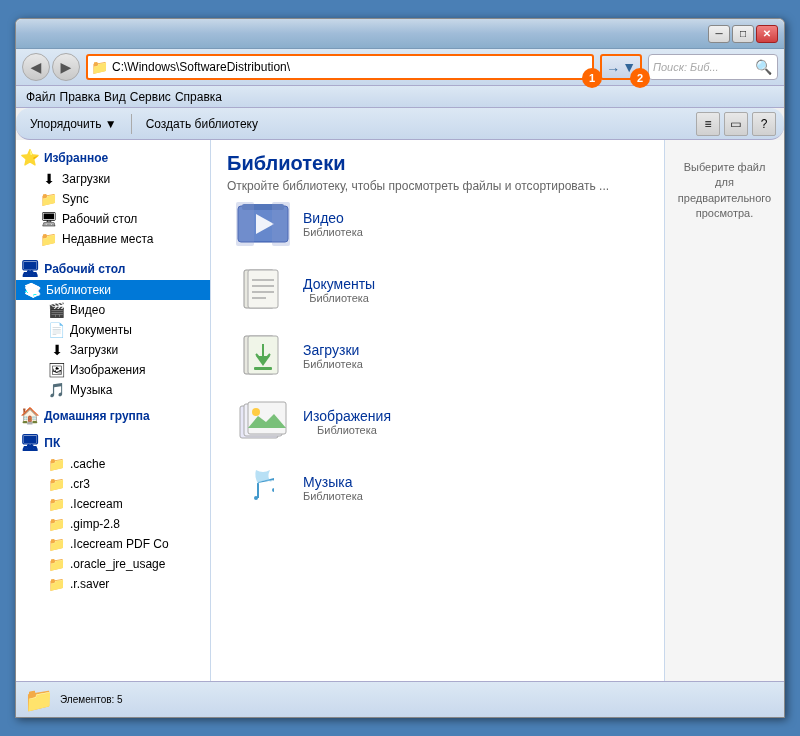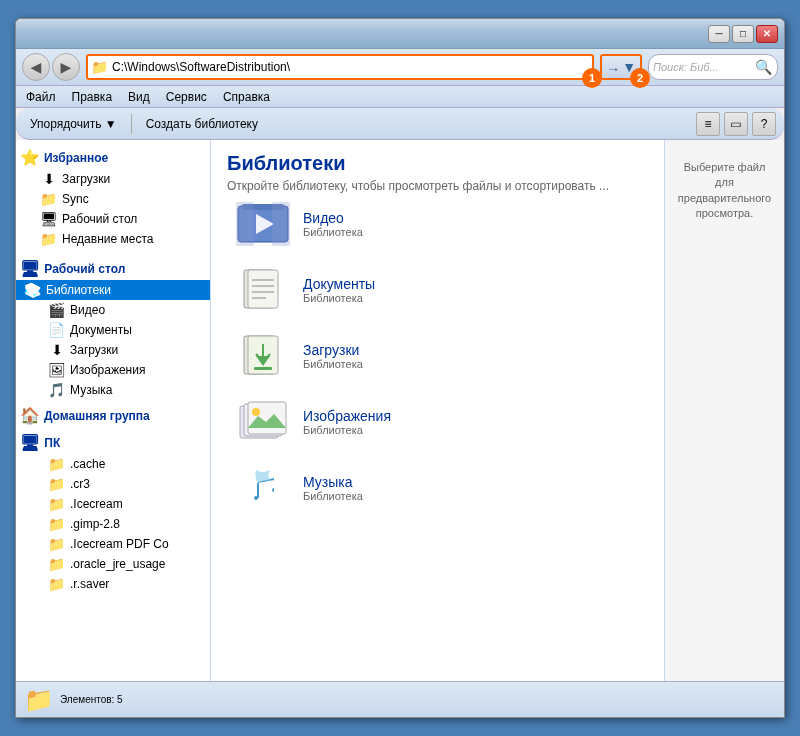--- a/index.html
+++ b/index.html
@@ -150,21 +150,21 @@
       display: flex;
       align-items: center;
       justify-content: center;
       z-index: 10;
     }
     .search-bar {
       display: flex;
       align-items: center;
       background: white;
       border: 1px solid #aab;
-      border-radius: 11px;
+      border-radius: 4px;
       height: 26px;
       padding: 0 4px;
       width: 130px;
       gap: 4px;
     }
     .search-text {
       flex: 1;
       font-size: 11px;
       color: #aaa;
       font-style: italic;
@@ -173,21 +173,20 @@
       cursor: pointer;
       font-size: 14px;
       color: #666;
     }
     
     .menu-bar {
       background: linear-gradient(to bottom, #dce8f4, #c8d8ec);
       padding: 2px 8px;
       display: flex;
       align-items: center;
-      gap: 12px;
       border-bottom: 1px solid #aac;
       height: 22px;
     }
     .menu-item {
       font-size: 12px;
       color: #000;
       cursor: pointer;
       padding: 0 2px;
     }
     
@@ -321,21 +320,21 @@
       width: 56px;
       height: 46px;
       margin-right: 12px;
       display: flex;
       align-items: center;
       justify-content: center;
       flex-shrink: 0;
     }
     .library-info { display: flex; flex-direction: column; }
     .library-name { font-size: 14px; color: #003399; font-weight: normal; }
-    .library-type { font-size: 11px; color: #666; }
+    .library-type { font-size: 11px; color: #666; text-align: center; }
     
     .preview-area {
       width: 120px;
       min-width: 120px;
       background: #f5f5f5;
       border-left: 1px solid #c8d8ec;
       padding: 20px;
       display: flex;
       flex-direction: column;
       align-items: center;

